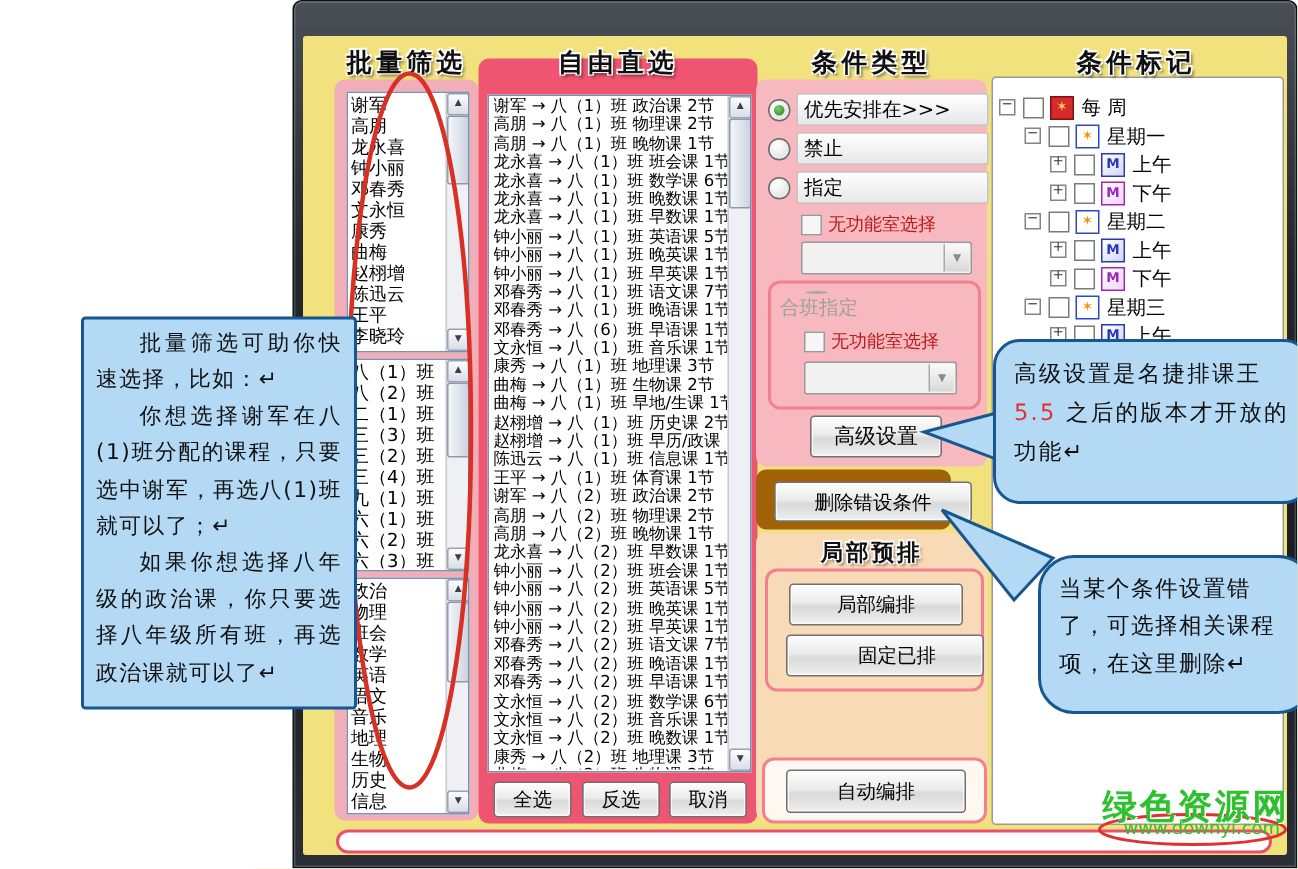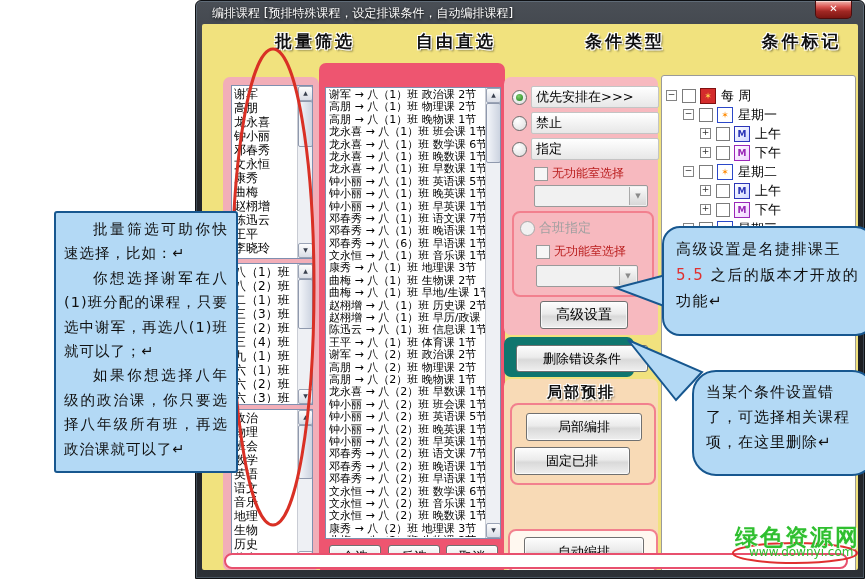--- a/index.html
+++ b/index.html
@@ -4,27 +4,27 @@
 <style>
   html,body{margin:0;padding:0;background:#fff;font-family:"DejaVu Sans",sans-serif;}
   #stage{position:relative;width:865px;height:579px;overflow:hidden;background:#fff;}
   
   .win{position:absolute;left:195px;top:0;width:668px;height:577px;background:linear-gradient(180deg,#4a4f56 0%,#23262b 30%,#1a1c20 70%,#2c3036 100%);border:1px solid #0e1013;border-radius:6px 6px 0 0;box-shadow:inset 0 0 0 1px rgba(160,190,220,.25);}
   .titlebar{position:absolute;left:0;top:0;width:100%;height:23px;}
   .title-text{position:absolute;left:16px;top:4px;font-size:12px;color:#fff;text-shadow:0 1px 3px #000;white-space:nowrap;}
   .close-btn{position:absolute;right:12px;top:0;width:35px;height:17px;border:1px solid #4d0d0d;border-top:none;border-radius:0 0 5px 5px;background:linear-gradient(180deg,#f0b6ae 0%,#d9534f 35%,#a12824 60%,#7c1612 100%);color:#fff;font-size:10px;font-weight:bold;text-align:center;line-height:16px;box-shadow:inset 0 1px 0 rgba(255,255,255,.5);cursor:pointer;}
   .client{position:absolute;left:6px;top:23px;width:656px;height:546px;background:#f1e27e;border-radius:2px;overflow:hidden;}
   
-  .hdr{position:absolute;top:6px;height:22px;display:flex;align-items:center;justify-content:center;font-size:17px;font-weight:bold;letter-spacing:3px;color:#101010;z-index:6;text-shadow:-1px -1px 0 #fff,1px -1px 0 #fff,-1px 1px 0 #fff,1px 1px 0 #fff,2px 2px 2px rgba(0,0,0,.45);margin-left:44px;}
-  
-  .panel{position:absolute;border-radius:7px;margin-top:24px;}
+  .hdr{position:absolute;top:6px;height:22px;display:flex;align-items:center;justify-content:center;font-size:17px;font-weight:bold;letter-spacing:3px;color:#101010;z-index:6;text-shadow:-1px -1px 0 #fff,1px -1px 0 #fff,-1px 1px 0 #fff,1px 1px 0 #fff,2px 2px 2px rgba(0,0,0,.45);}
+  
+  .panel{position:absolute;border-radius:7px;}
   .p-batch{left:21px;top:29px;width:96px;height:494px;background:#f2aeb8;}
   .p-free{left:117px;top:15px;width:186px;height:510px;background:#ee5570;}
   .p-pink{left:302px;top:29px;width:154px;height:258px;background:#f7b9bf;}
-  .p-olive{left:302px;top:289px;width:130px;height:40px;background:#0f766e;}
+  .p-olive{left:302px;top:289px;width:130px;height:40px;background:#a16207;}
   .p-orange{left:302px;top:331px;width:154px;height:192px;background:#f8dab6;}
   .p-marks{left:459px;top:27px;width:193px;height:497px;background:#fff;border:1px solid #9a9a9a;border-radius:3px;overflow:hidden;}
   
   .listbox{position:absolute;background:#fff;border:1px solid #7f8faf;overflow:hidden;}
   .lb-rows{position:absolute;left:2px;top:1px;right:15px;bottom:1px;overflow:hidden;}
   .lb-row{height:14px;line-height:14px;font-size:12px;white-space:nowrap;overflow:hidden;color:#000;}
   .free-row{height:12.4px;line-height:12.4px;font-size:11px;white-space:nowrap;overflow:hidden;color:#000;}
   .sb{position:absolute;right:0;top:0;bottom:0;width:14px;background:#eef0f4;border-left:1px solid #c9ccd4;}
   .sb-btn{position:absolute;left:0;width:13px;height:13px;background:linear-gradient(180deg,#fdfdfd,#d9dde6);border:1px solid #9aa3b5;border-radius:2px;font-size:6px;text-align:center;line-height:12px;color:#39404e;}
   .sb-up{top:0;}
@@ -66,24 +66,20 @@
   .overlay{position:absolute;left:0;top:0;z-index:50;pointer-events:none;}
   .wm-name{position:absolute;left:735px;top:522px;font-size:23px;font-weight:bold;letter-spacing:2px;color:#2fbf2f;text-shadow:1px 1px 0 #eaffea;z-index:70;}
   .wm-url{position:absolute;left:749px;top:545px;font-size:12px;color:#2fbf2f;z-index:70;}
 </style>
 </head>
 <body>
 
 <div id="stage">
 
   <div class="win">
-    <div class="titlebar">
-      <div class="title-text">编排课程 [预排特殊课程，设定排课条件，自动编排课程]</div>
-      <div class="close-btn">✕</div>
-    </div>
 
     <div class="client">
 
       <div class="hdr" style="left:21px;width:96px;">批量筛选</div>
       <div class="hdr" style="left:117px;width:186px;">自由直选</div>
       <div class="hdr" style="left:302px;width:154px;">条件类型</div>
       <div class="hdr" style="left:459px;width:193px;">条件标记</div>
 
       <div class="panel p-batch">
         <div class="listbox" style="left:8px;top:8px;width:80px;height:172px;">
@@ -216,21 +212,21 @@
             </div>
           </div>
         <div class="cbx-row" style="left:30px;top:88px;">
           <span class="cbx"></span>
           <span>无功能室选择</span>
         </div>
         <div class="dropdown" style="left:30px;top:108px;width:112px;">
           <span class="dd-btn">▼</span>
         </div>
         <div class="groupbox" style="left:8px;top:134px;width:138px;height:82px;">
-          <div class="radio-row" style="left:6px;top:5px;position:absolute;">
+          <div class="radio-row" style="left:6px;top:5px;position:absolute;flex-direction:column;">
             <span class="radio dis"></span>
             <span style="font-size:13px;color:#a0a0a0;">合班指定</span>
           </div>
           <div class="cbx-row" style="left:22px;top:30px;">
             <span class="cbx"></span>
             <span>无功能室选择</span>
           </div>
           <div class="dropdown" style="left:22px;top:52px;width:100px;">
             <span class="dd-btn">▼</span>
           </div>
@@ -239,21 +235,21 @@
       </div>
 
       <div class="panel p-olive">
         <div class="btn" style="left:12px;top:8px;width:130px;height:25px;">删除错设条件</div>
       </div>
 
       <div class="panel p-orange">
         <div class="sub-hdr" style="top:4px;">局部预排</div>
         <div class="groupbox" style="left:6px;top:24px;width:142px;height:78px;">
           <div class="btn" style="left:14px;top:8px;width:114px;height:26px;">局部编排</div>
-          <div class="btn" style="left:2px;top:42px;width:114px;height:26px;">固定已排</div>
+          <div class="btn" style="left:12px;top:42px;width:114px;height:26px;padding-left:16px;">固定已排</div>
         </div>
         <div class="groupbox" style="left:4px;top:150px;width:146px;height:40px;background:#fff8f0;">
           <div class="btn" style="left:14px;top:6px;width:118px;height:27px;">自动编排</div>
         </div>
       </div>
 
       <div class="panel p-marks">
         <div class="tree" id="tree">
             <div class="tree-row" style="padding-left: 0px;">
               <span class="exp">−</span>

